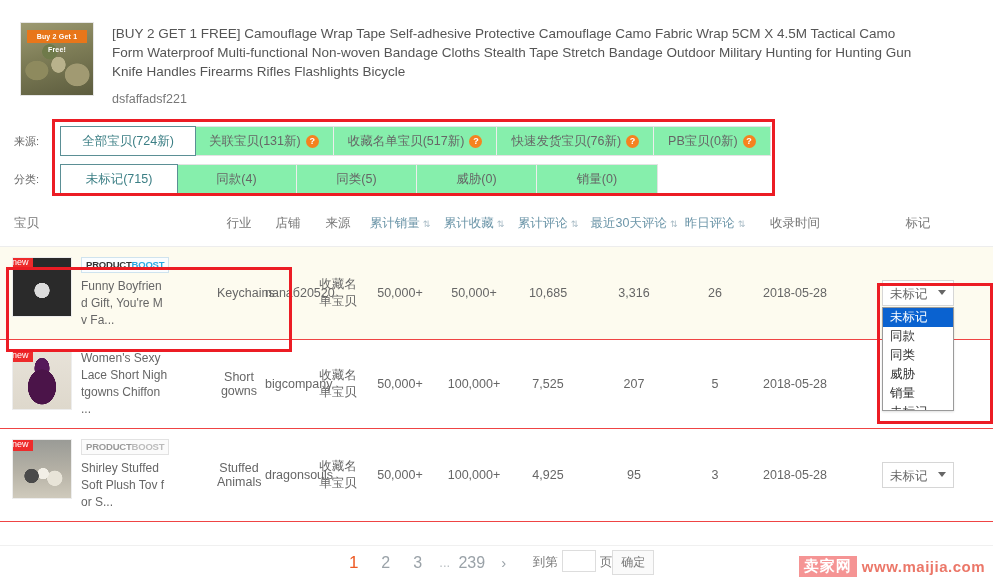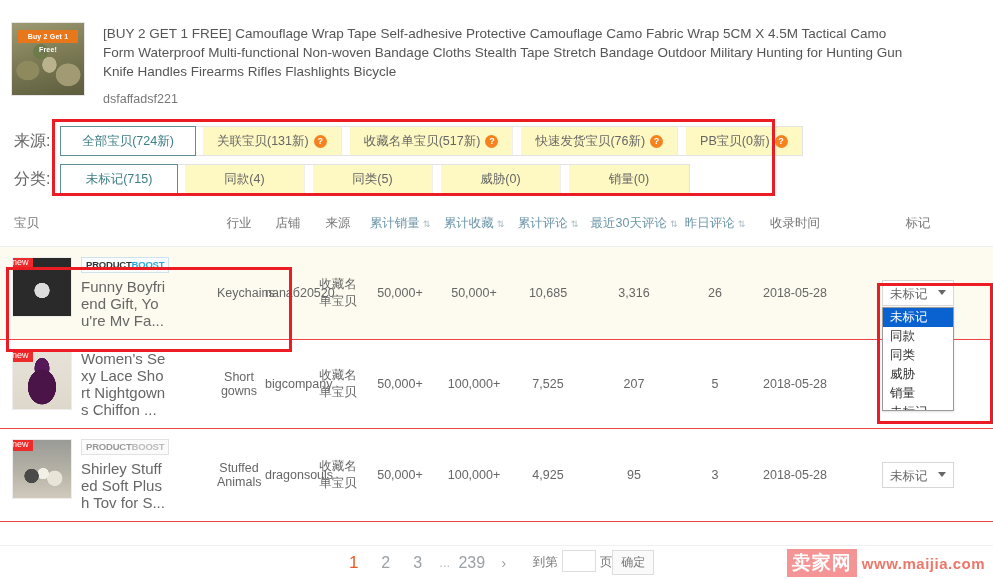--- a/index.html
+++ b/index.html
@@ -8,21 +8,21 @@
     width: 993px; height: 579px;
     background: #ffffff;
     font-family: "Liberation Sans", "DejaVu Sans", sans-serif;
     font-size: 12px;
     color: #666;
     overflow: hidden;
     position: relative;
   }
 
   
-  .product-head { display:flex; padding: 22px 0 10px 11px; }
+  .product-head { display:flex; padding: 22px 0 10px 20px; }
   .thumb-wrap { width: 74px; flex:0 0 74px; }
   .main-thumb {
     width: 74px; height: 74px;
     border: 1px solid #e6e6e6;
     position: relative; overflow:hidden;
     background:
       radial-gradient(ellipse at 22% 66%, #8e8a5e 0 14%, rgba(0,0,0,0) 15%),
       radial-gradient(ellipse at 52% 58%, #b9b28c 0 13%, rgba(0,0,0,0) 14%),
       radial-gradient(ellipse at 78% 72%, #a19a72 0 15%, rgba(0,0,0,0) 16%),
       radial-gradient(ellipse at 40% 40%, #6f7a4a 0 12%, rgba(0,0,0,0) 13%),
@@ -36,30 +36,29 @@
   .prod-text { padding-left: 18px; padding-top: 2px; }
   .prod-title {
     font-size: 13.5px; line-height: 19px; color:#555;
     max-width: 810px;
   }
   .prod-seller { margin-top: 11px; font-size: 12.5px; color:#777; }
 
   
   .filters { position:relative; margin: 6px 0 0 0; padding-left: 14px; }
   .filter-row { display:flex; align-items:center; height: 38px; }
-  .filter-label { width: 46px; flex:0 0 46px; font-size:16px; color:#666; }
+  .filter-label { width: 46px; flex:0 0 46px; font-size:11px; color:#666; }
   .tabgroup { display:flex; border:1px solid #e3e3e3; background:#fff; height:30px; }
   .tab {
     display:flex; align-items:center; justify-content:center;
     height: 28px; padding: 0 14px;
     font-size: 12.5px; color:#666;
     border-right: 1px solid #ededed;
-    white-space: nowrap; background:#fef9c3;
+    white-space: nowrap; background:#86efac;
     position: relative;
-    margin-left: 8px;
   }
   .tab:last-child { border-right: none; }
   .tab.active {
     color:#3c7f85; border: 1px solid #5b8f95; height:30px;
     margin:-1px; z-index:2; background:#fff; font-weight:normal;align-items:center;
   }
   .tabgroup.t1 .tab { min-width: 100px; }
   .tabgroup.t1 .tab:first-child { min-width: 136px; }
   .tabgroup.t2 .tab { min-width: 120px; }
   .tabgroup.t2 .tab:first-child { min-width: 118px; }
@@ -109,21 +108,21 @@
   .pbbadge {
     display:inline-block; border:1px solid #cfe3ee; background:#fafdff;
     font-size:9.5px; font-weight:bold; letter-spacing:-.2px;
     padding:2px 4px; line-height:10px; margin-bottom:5px;
   }
   .pbbadge.dim { border-color:#e2e2e2; background:#fbfbfb; }
   .pbbadge .b1 { color:#333; }
   .pbbadge .b2 { color:#29a9e1; }
   .pbbadge.dim .b1 { color:#999; }
   .pbbadge.dim .b2 { color:#bbb; }
-  .ptitle { font-size:15px; line-height:17px; color:#666; word-break: break-all; }
+  .ptitle { font-size:12px; line-height:17px; color:#666; word-break: break-all; }
 
   .img-keychain {
     background: radial-gradient(circle at 50% 56%, #dcdcdc 0 17%, #2a2a2a 18%),
                 radial-gradient(circle at 50% 30%, rgba(0,0,0,0) 0 7%, #b9b9b9 8% 10%, #2a2a2a 11%),
                 #262626;
   }
   .img-dress {
     background:
       radial-gradient(ellipse at 50% 62%, #4b1449 0 34%, rgba(0,0,0,0) 35%),
       radial-gradient(ellipse at 50% 30%, #55195a 0 18%, rgba(0,0,0,0) 19%),
@@ -183,21 +182,21 @@
     font-size:12px; color:#777; background:#fafafa;
   }
 
   
   .watermark {
     position:absolute; right: 8px; bottom: 2px; z-index: 40;
     display:flex; align-items:center; gap: 5px;
     font-family: "Liberation Sans", sans-serif; pointer-events:none;
   }
   .wm-cn {
-    background: rgba(236,60,60,.55); color:#fff; font-size:19px;
+    background: rgba(236,60,60,.55); color:#fff; font-size:15px;
     font-weight:bold; padding: 1px 5px; letter-spacing:1px;
   }
   .wm-url {
     color:#e8604f; font-size:15px; font-weight:bold; letter-spacing:.5px;
     opacity:.85;
   }
 </style>
 </head>
 <body>
 

